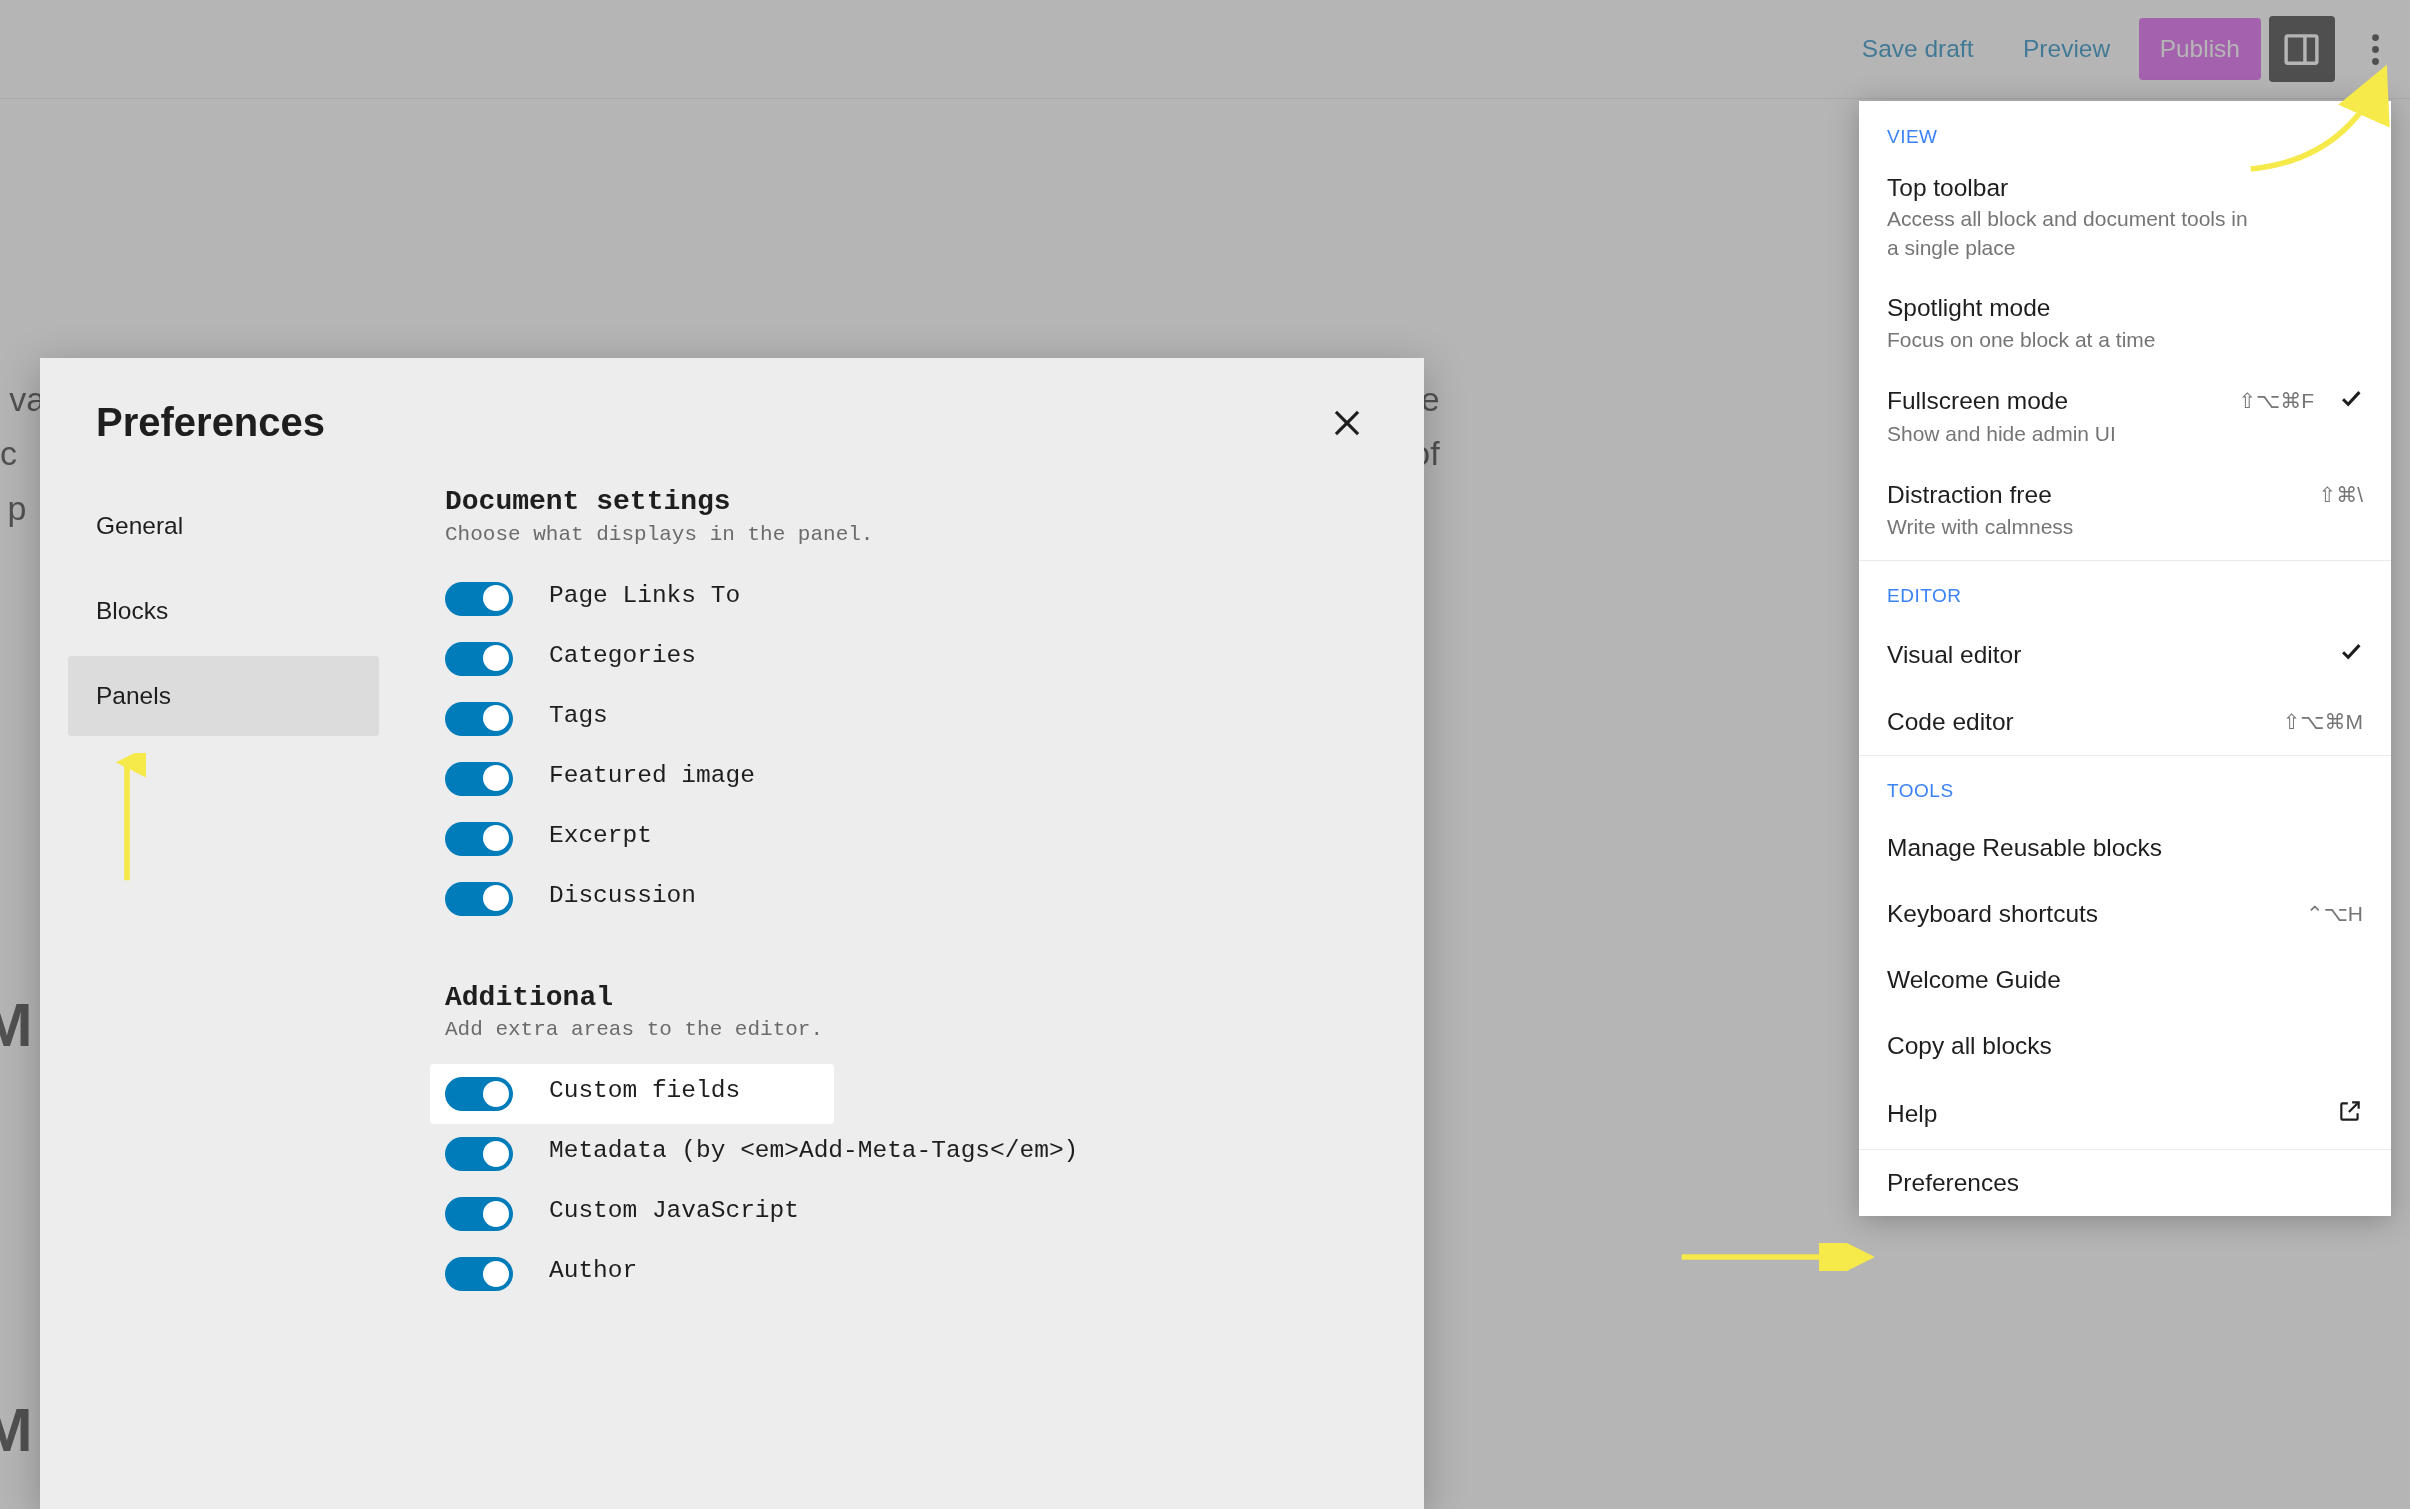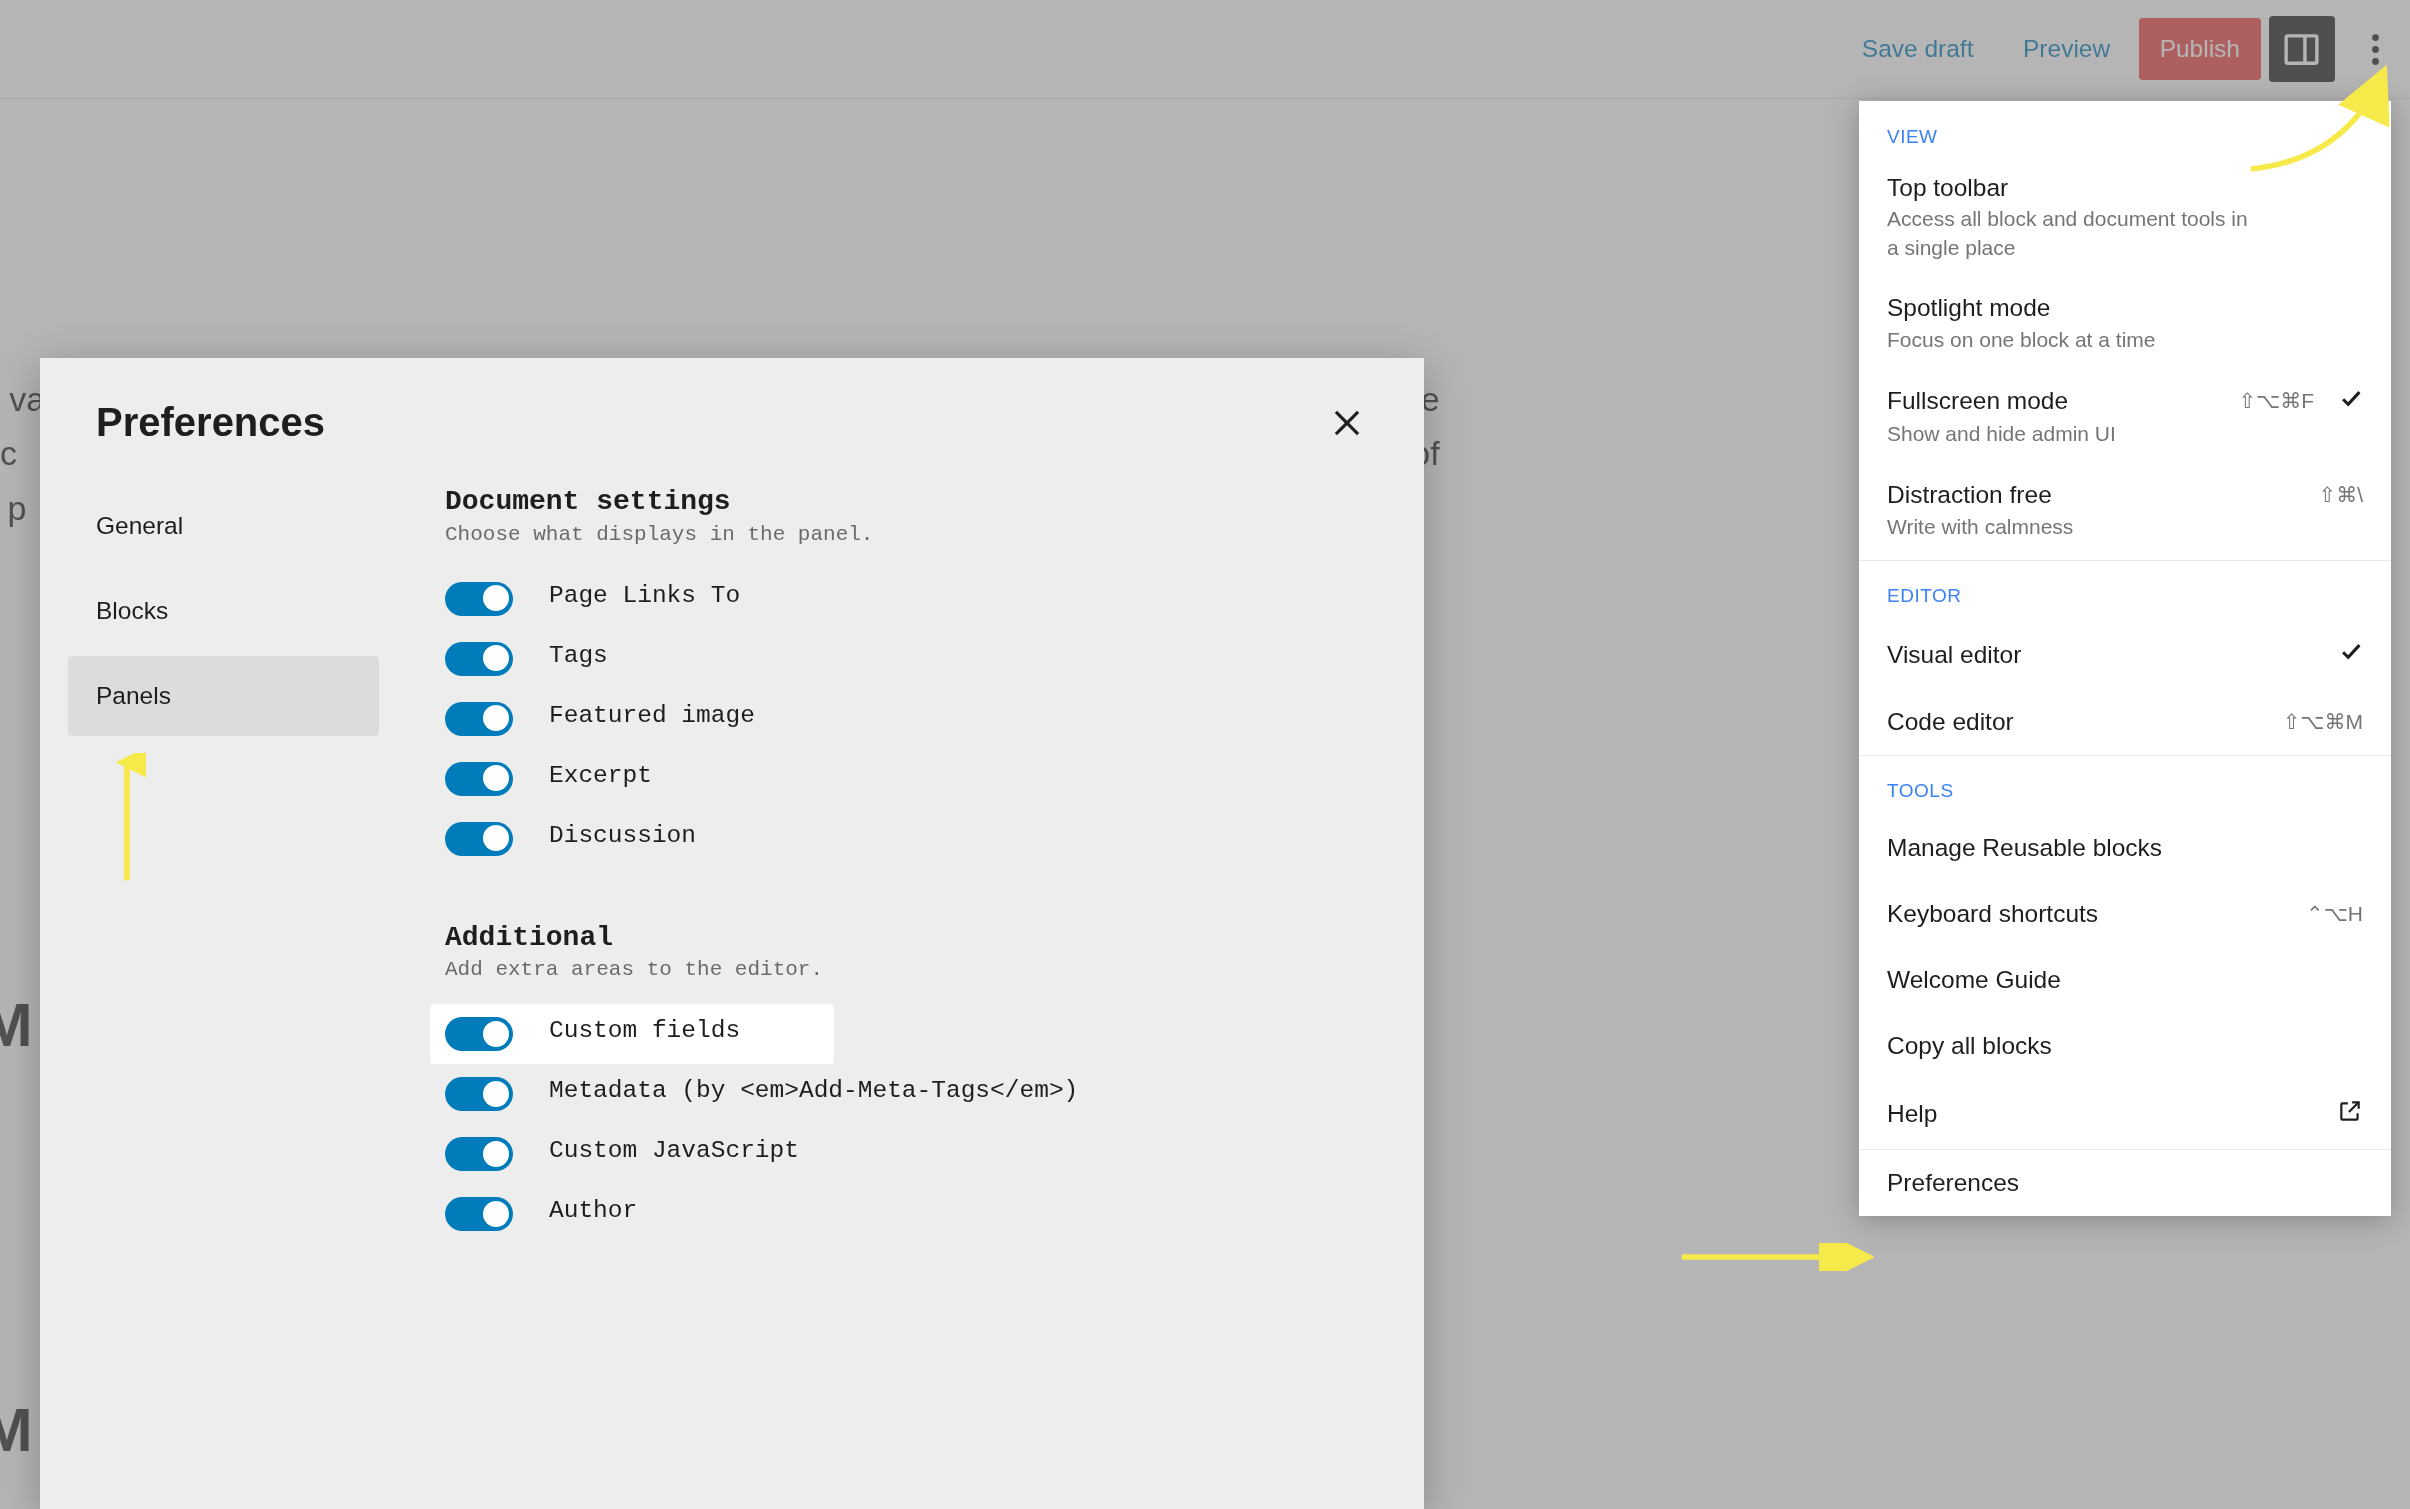--- a/index.html
+++ b/index.html
@@ -25,21 +25,21 @@
   .tbtn {
     border: none;
     background: transparent;
     font-size: 24.5px;
     padding: 17px 21px;
     border-radius: 3.8px;
     color: #007cba;
     cursor: pointer;
   }
   .tbtn.publish {
-    background: #ef4444;
+    background: #d946ef;
     color: #fff;
     font-weight: 500;
   }
   .icon-btn {
     width: 66px; height: 66px;
     border: none; background: transparent;
     border-radius: 3.8px;
     display: flex; align-items: center; justify-content: center;
     cursor: pointer;
   }
@@ -349,20 +349,24 @@
 
       <div class="section-heading">Document settings</div>
       <div class="section-sub">Choose what displays in the panel.</div>
 
       <div class="toggle-row">
         <span class="toggle"></span>
         <span>Page Links To</span>
       </div>
       <div class="toggle-row">
         <span class="toggle"></span>
+        <span>Categories</span>
+      </div>
+      <div class="toggle-row">
+        <span class="toggle"></span>
         <span>Tags</span>
       </div>
       <div class="toggle-row">
         <span class="toggle"></span>
         <span>Featured image</span>
       </div>
       <div class="toggle-row">
         <span class="toggle"></span>
         <span>Excerpt</span>
       </div>

